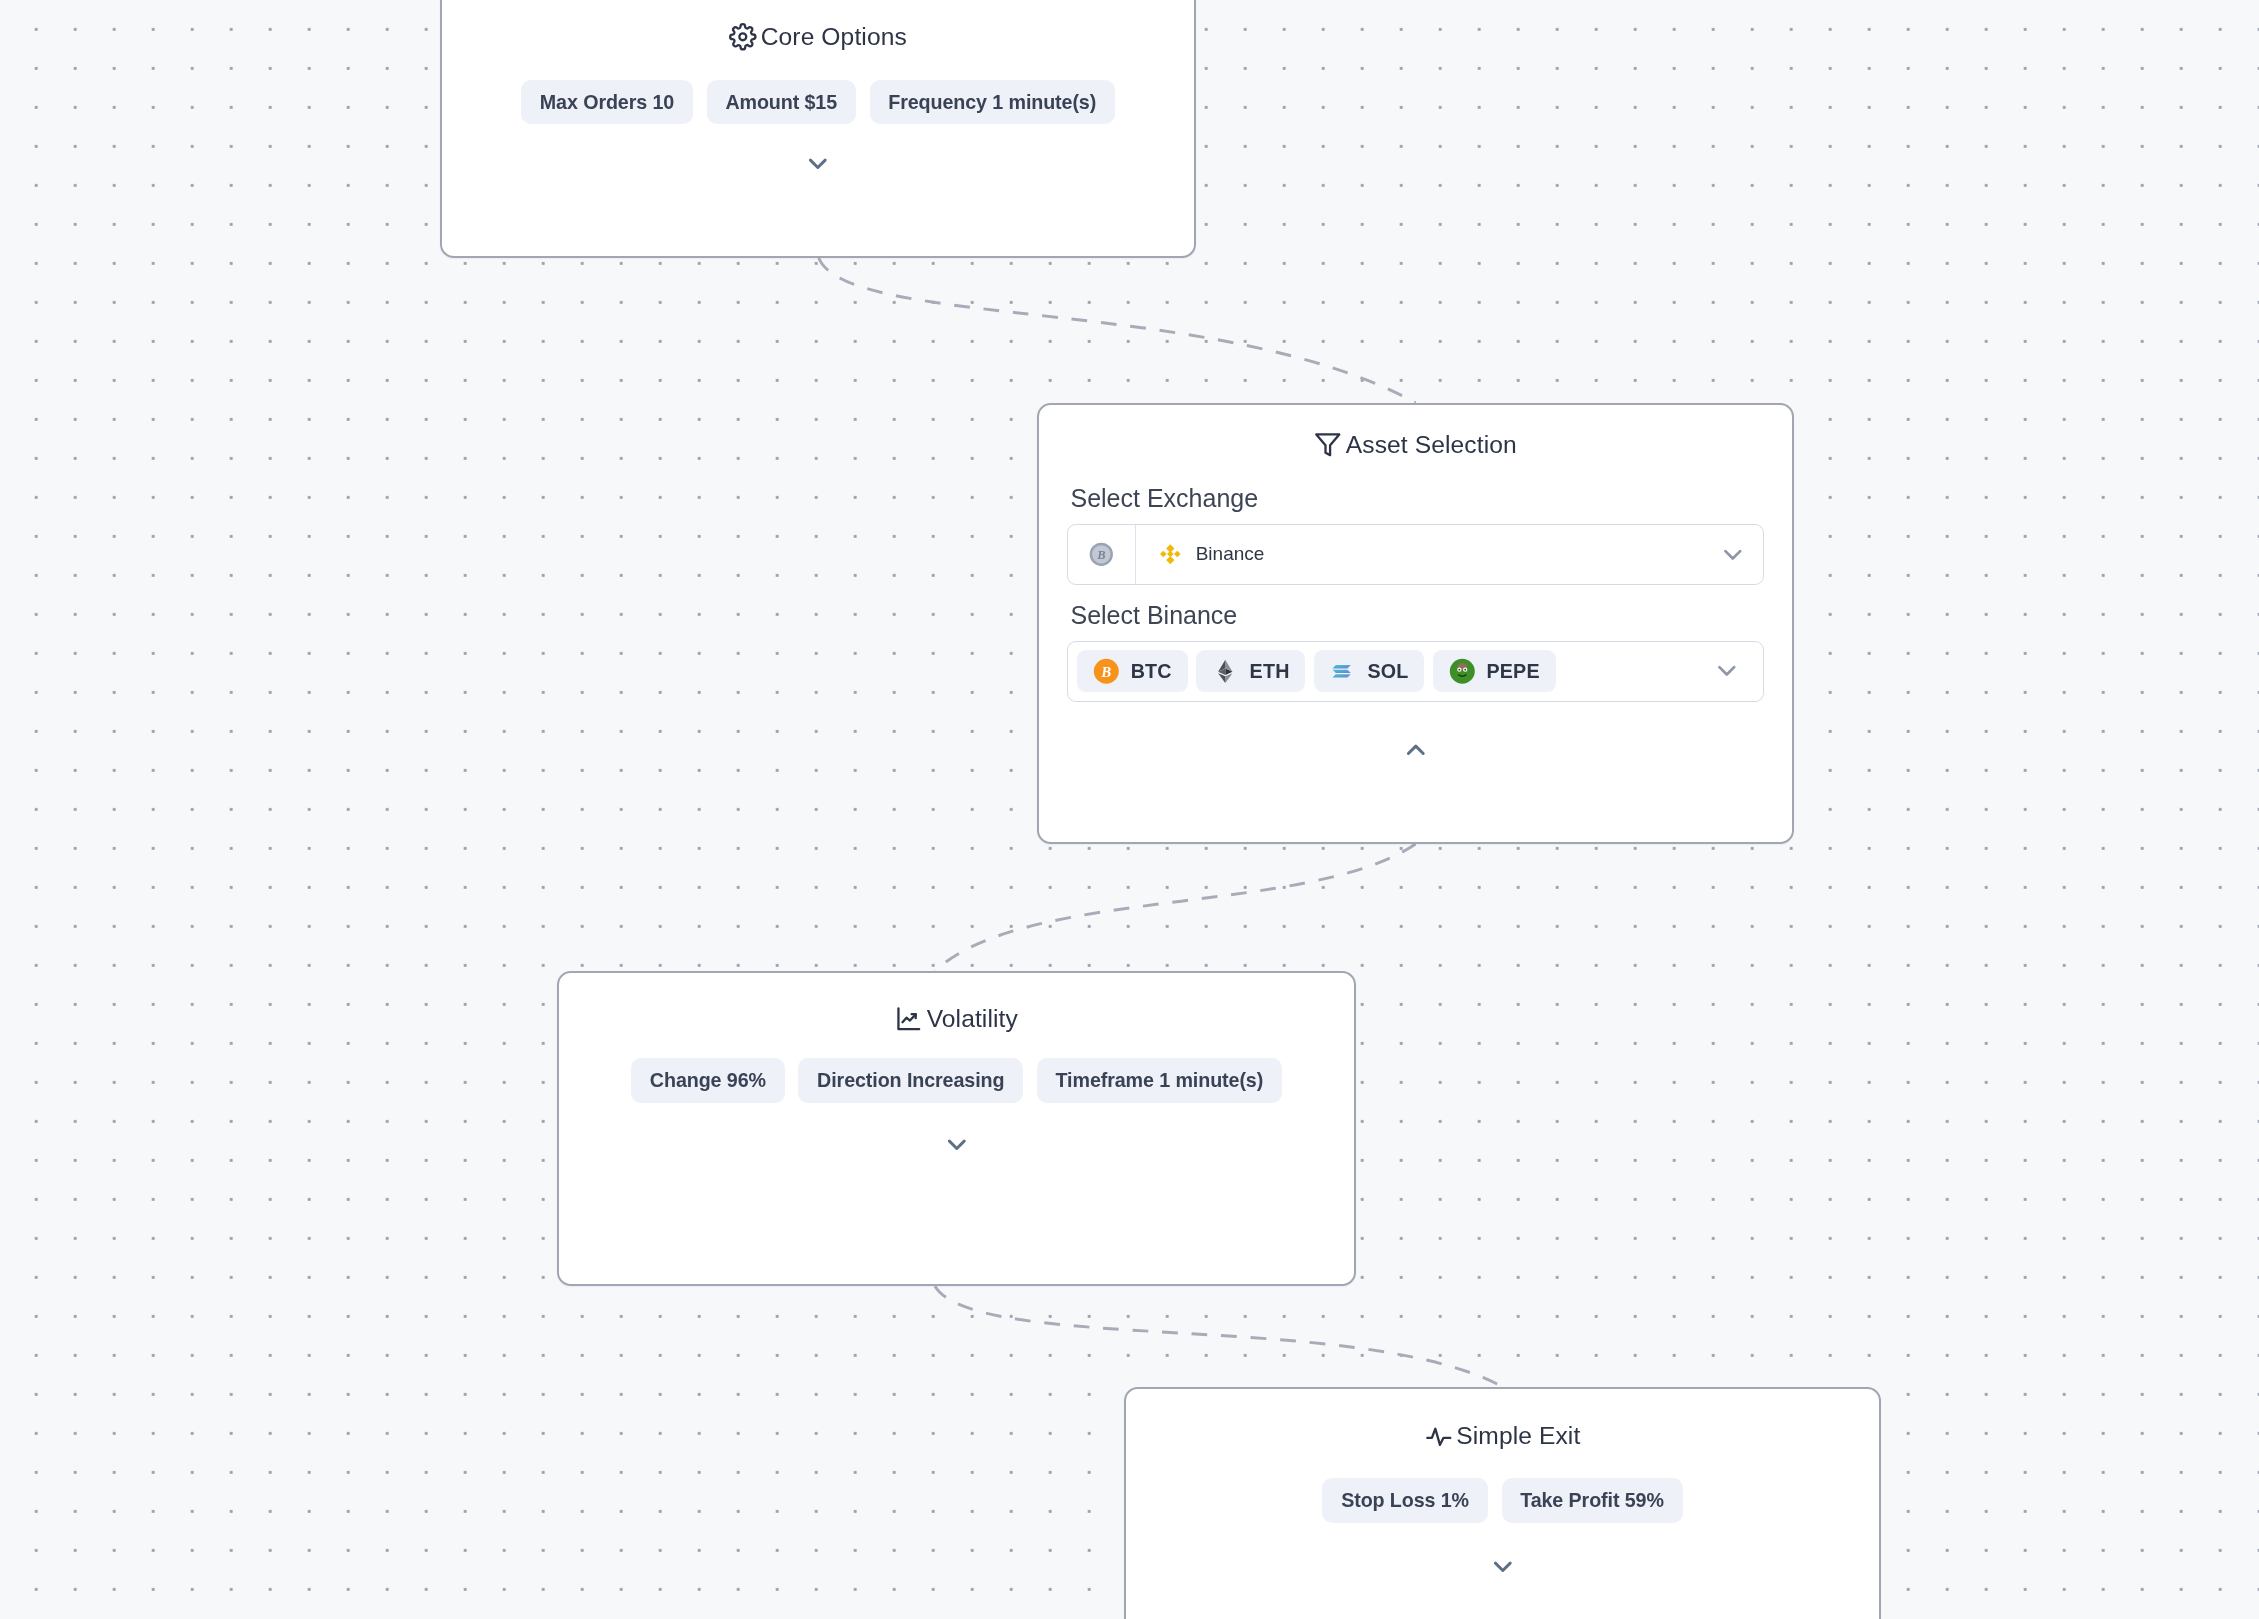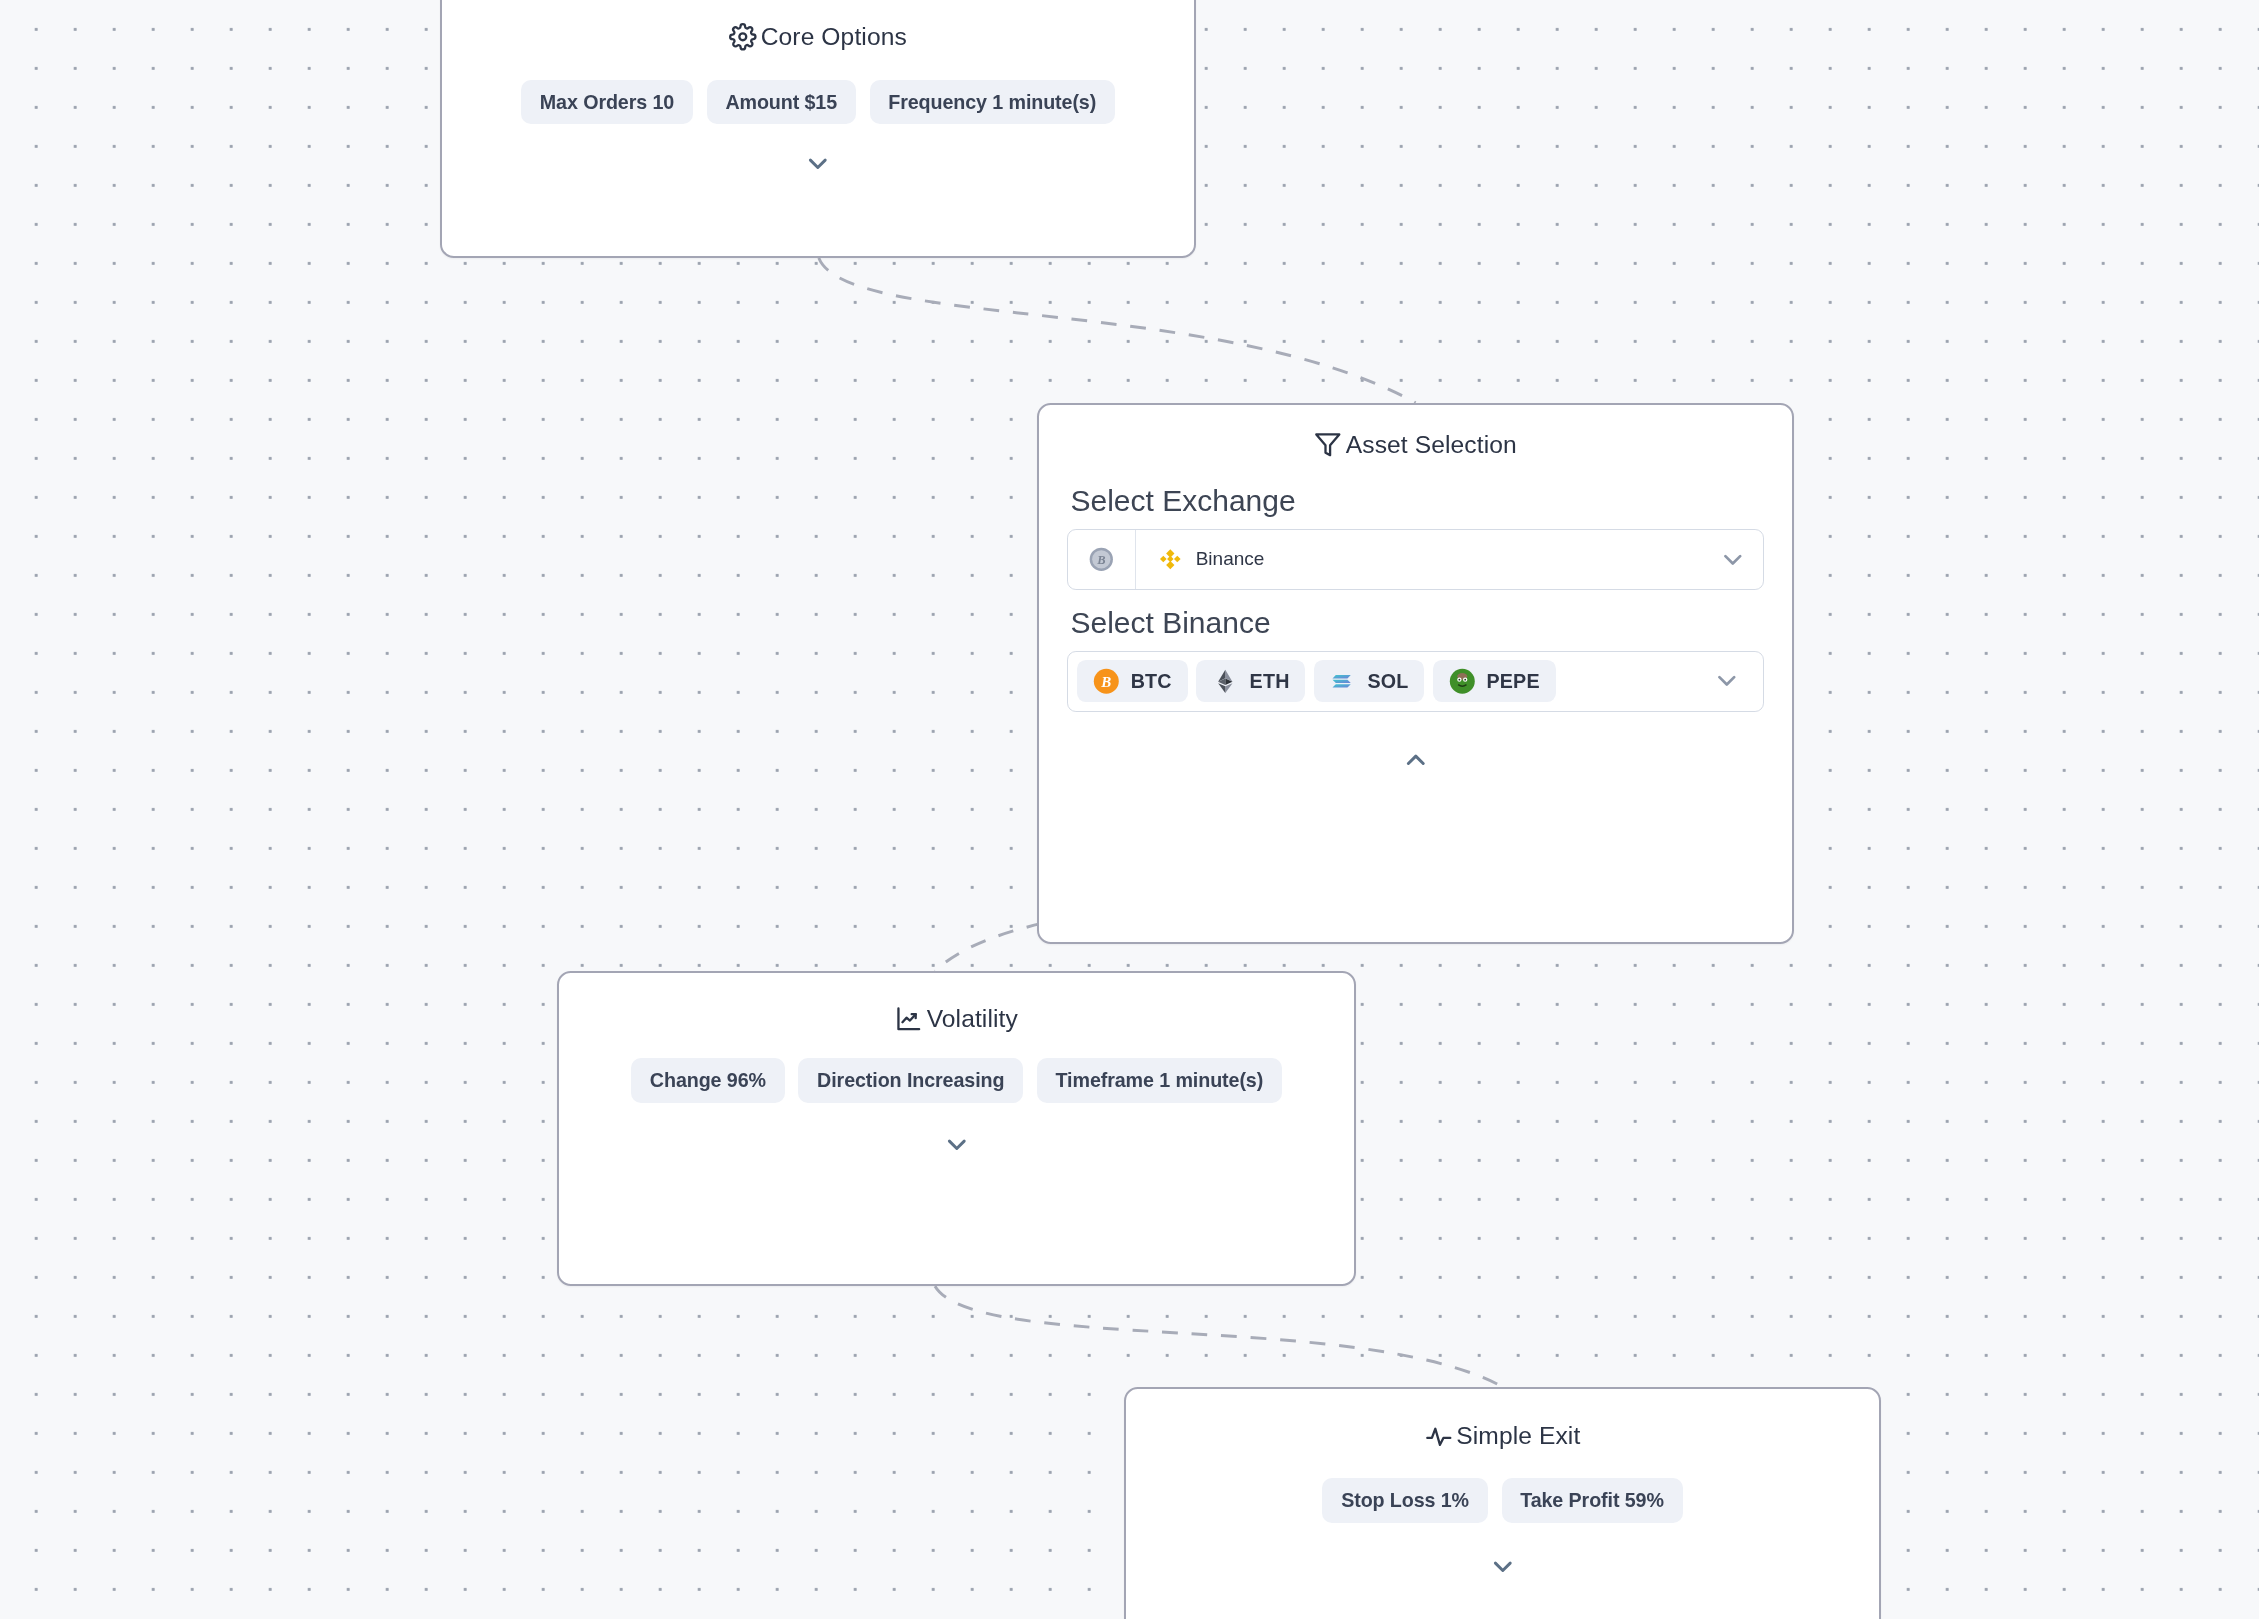--- a/index.html
+++ b/index.html
@@ -109,25 +109,25 @@
   }
   #node-core .node-header { margin-top: 11.8px; }
   #node-core .chips { margin-top: 28.6px; }
   #node-core .toggle { margin-top: 24.6px; }
 
   
   #node-asset {
     left: 1037px;
     top: 403px;
     width: 757px;
-    height: 541px;
+    height: 441px;
     padding: 25.6px 27.6px 0 27.6px;
   }
   .field-label {
-    font-size: 30px;
+    font-size: 25px;
     color: #3d4554;
     align-self: flex-start;
     margin-left: 3.9px;
   }
   .select-row {
     display: flex;
     align-items: stretch;
     width: 100%;
     height: 61px;
     border: 1px solid #d5dbe5;

